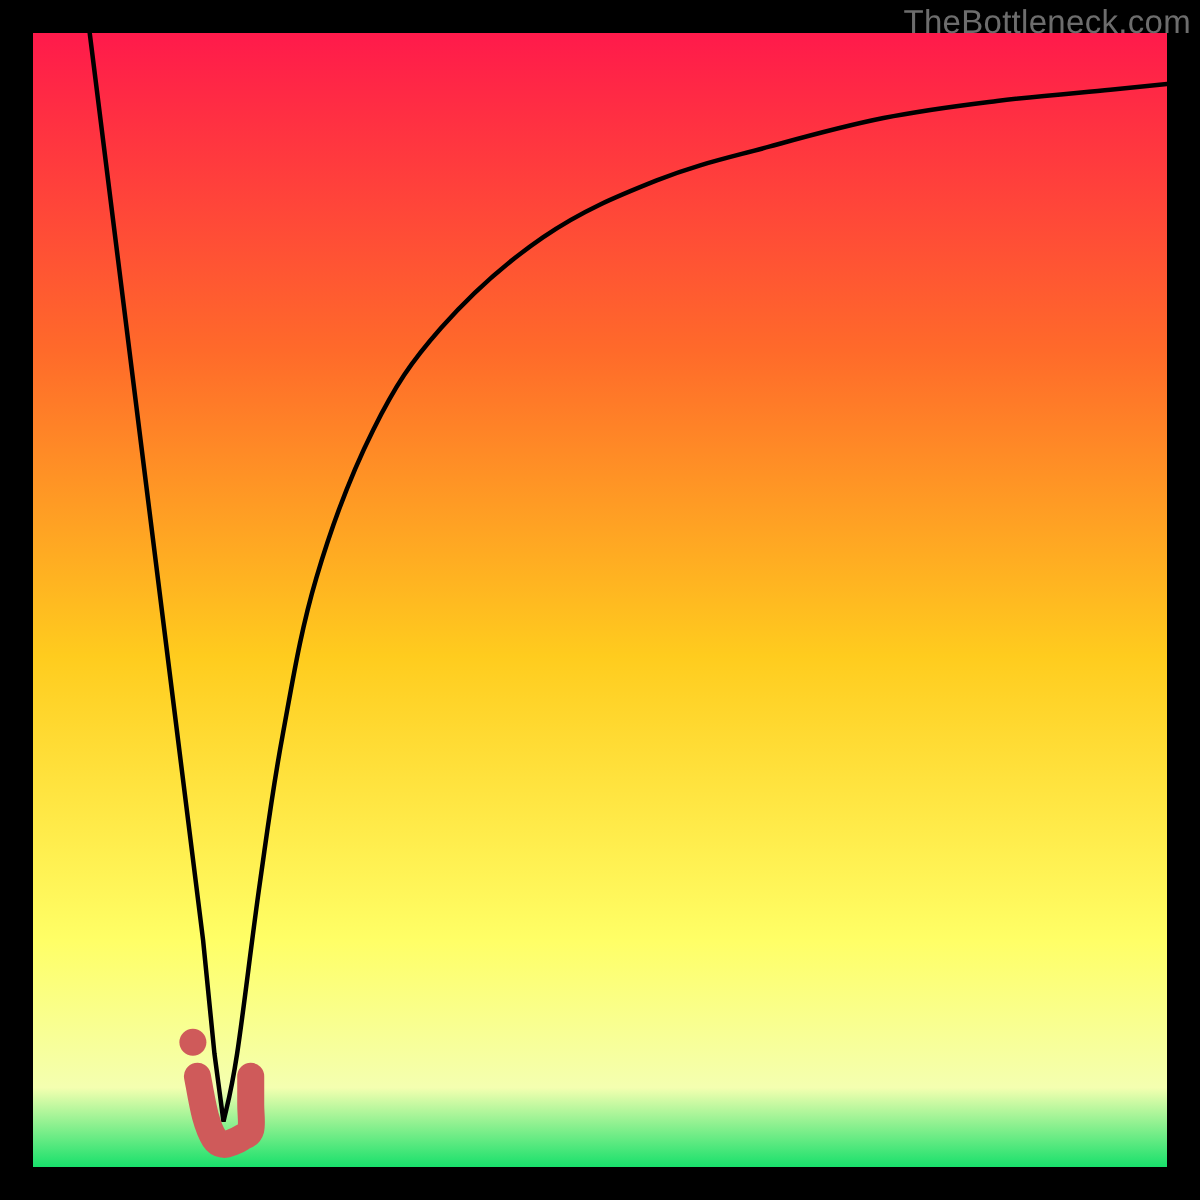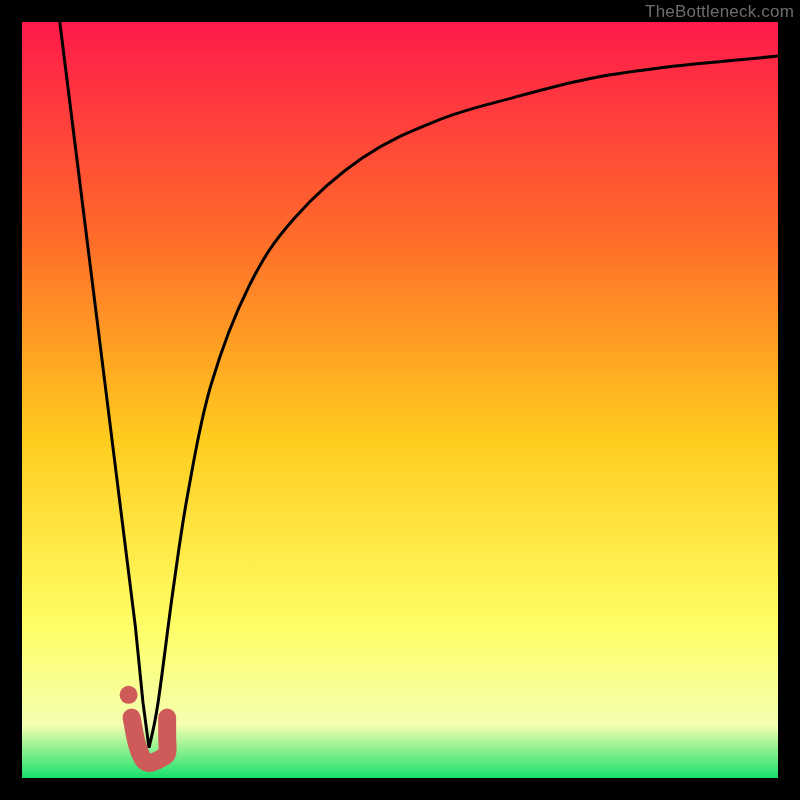--- a/index.html
+++ b/index.html
@@ -25,21 +25,21 @@
     top: 22px;
     width: 756px;
     height: 756px;
     overflow: hidden;
   }
   .watermark {
     position: absolute;
     top: 2px;
     right: 6px;
     color: #6d6d6d;
-    font-size: 17px;
+    font-size: 22px;
     font-weight: 400;
     letter-spacing: 0.2px;
     z-index: 10;
   }
   svg { display: block; }
 </style>
 </head>
 <body>
 
 <div class="frame">

